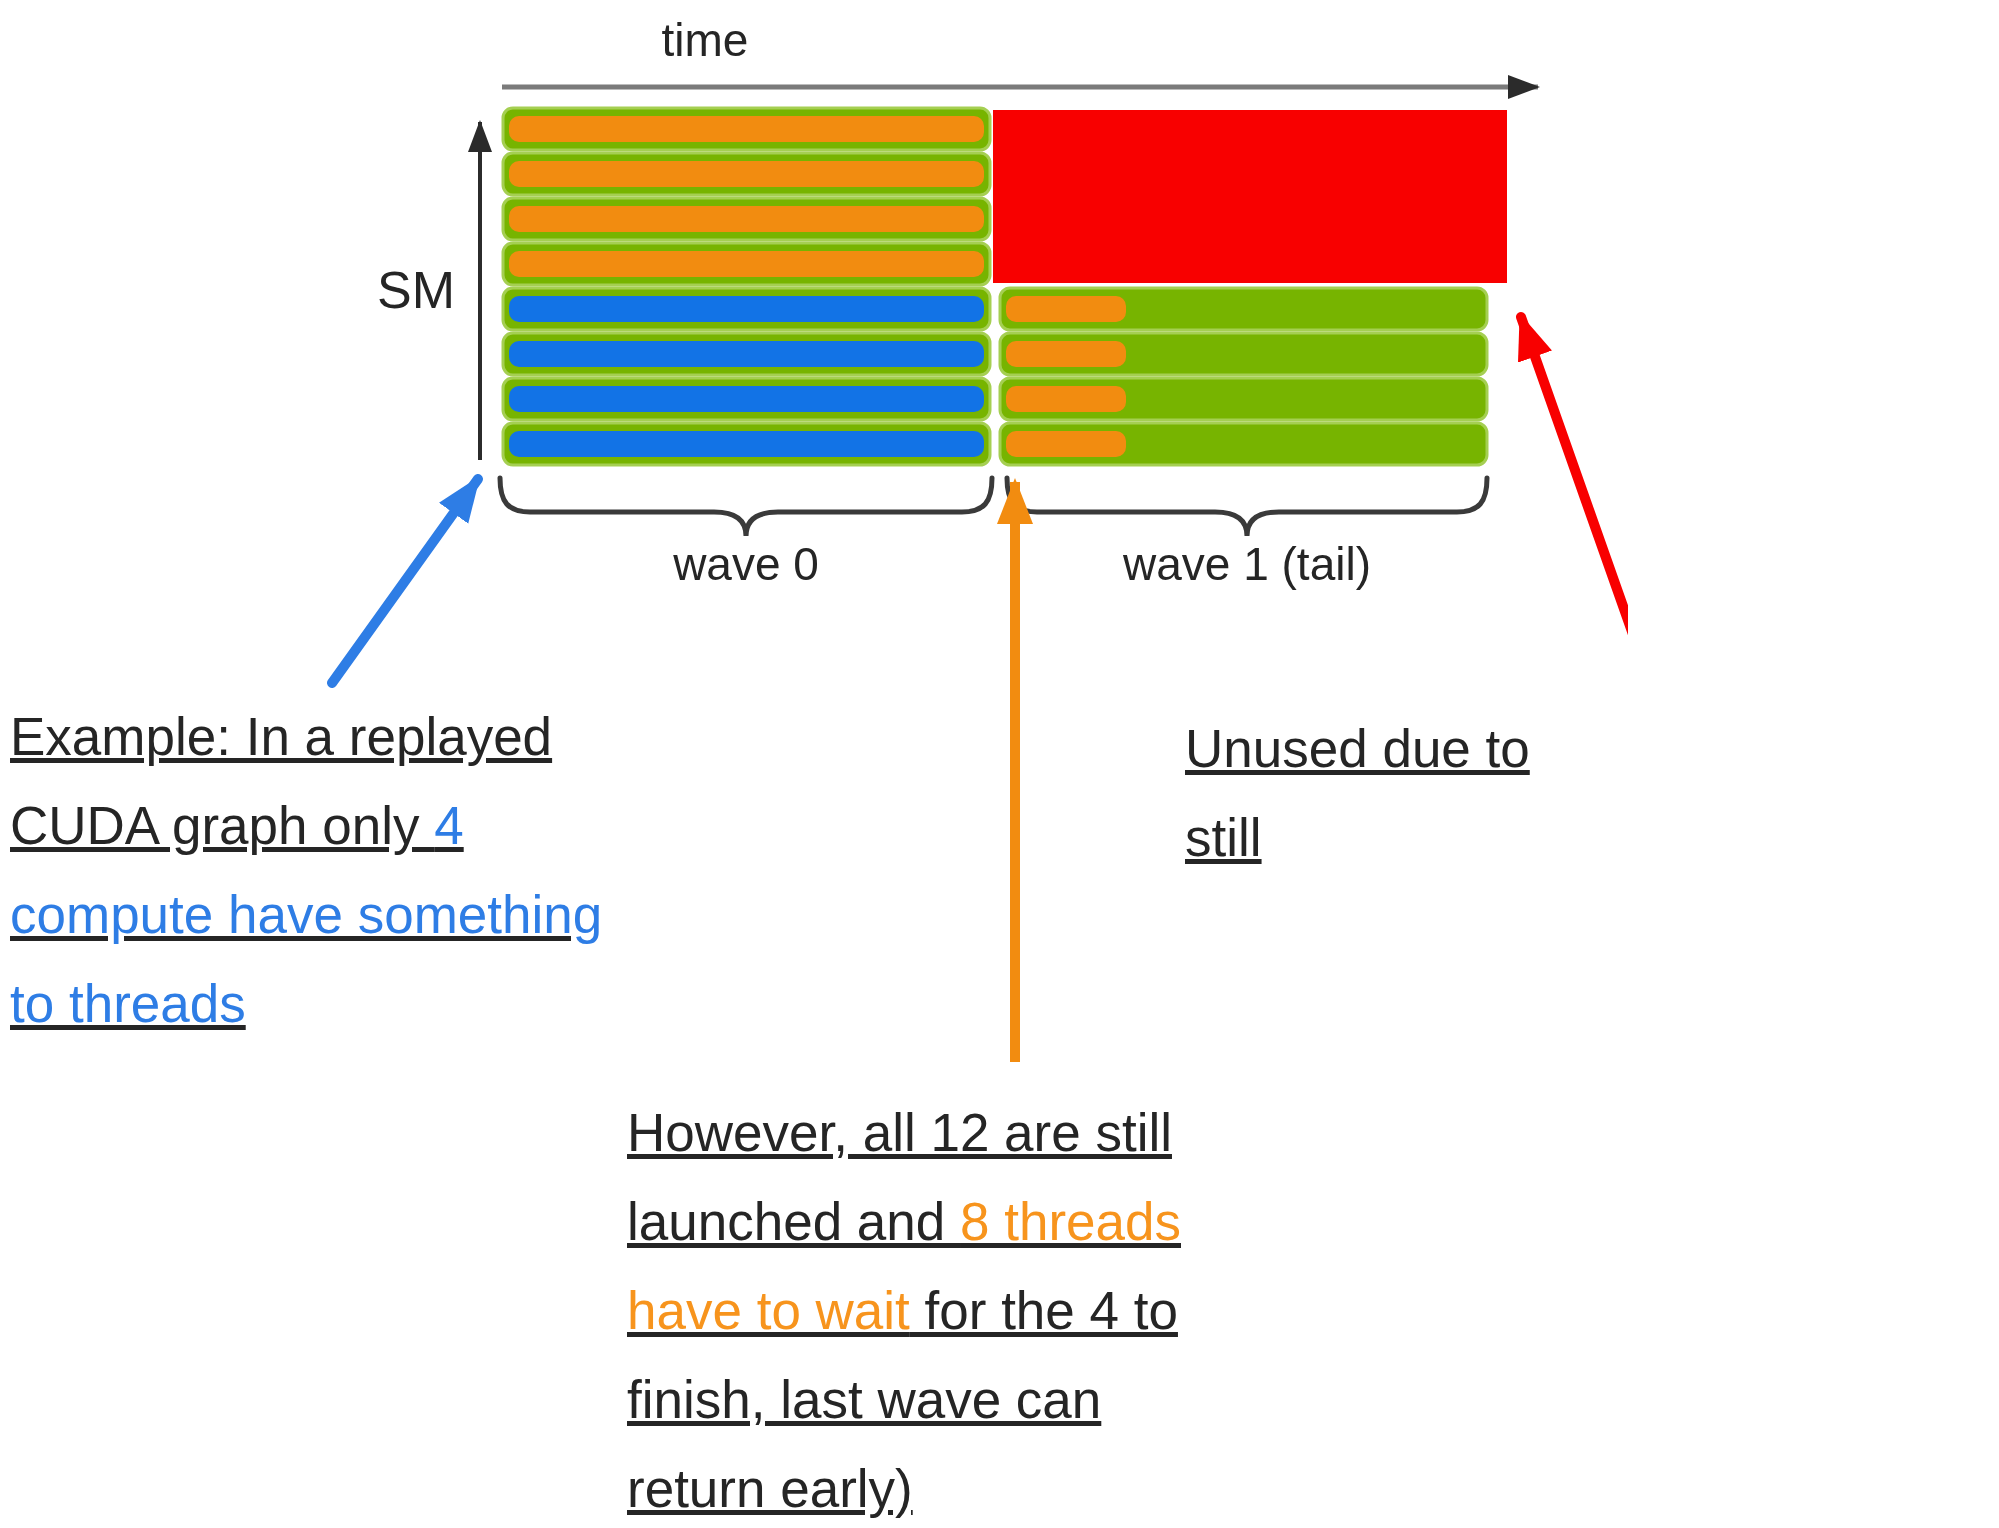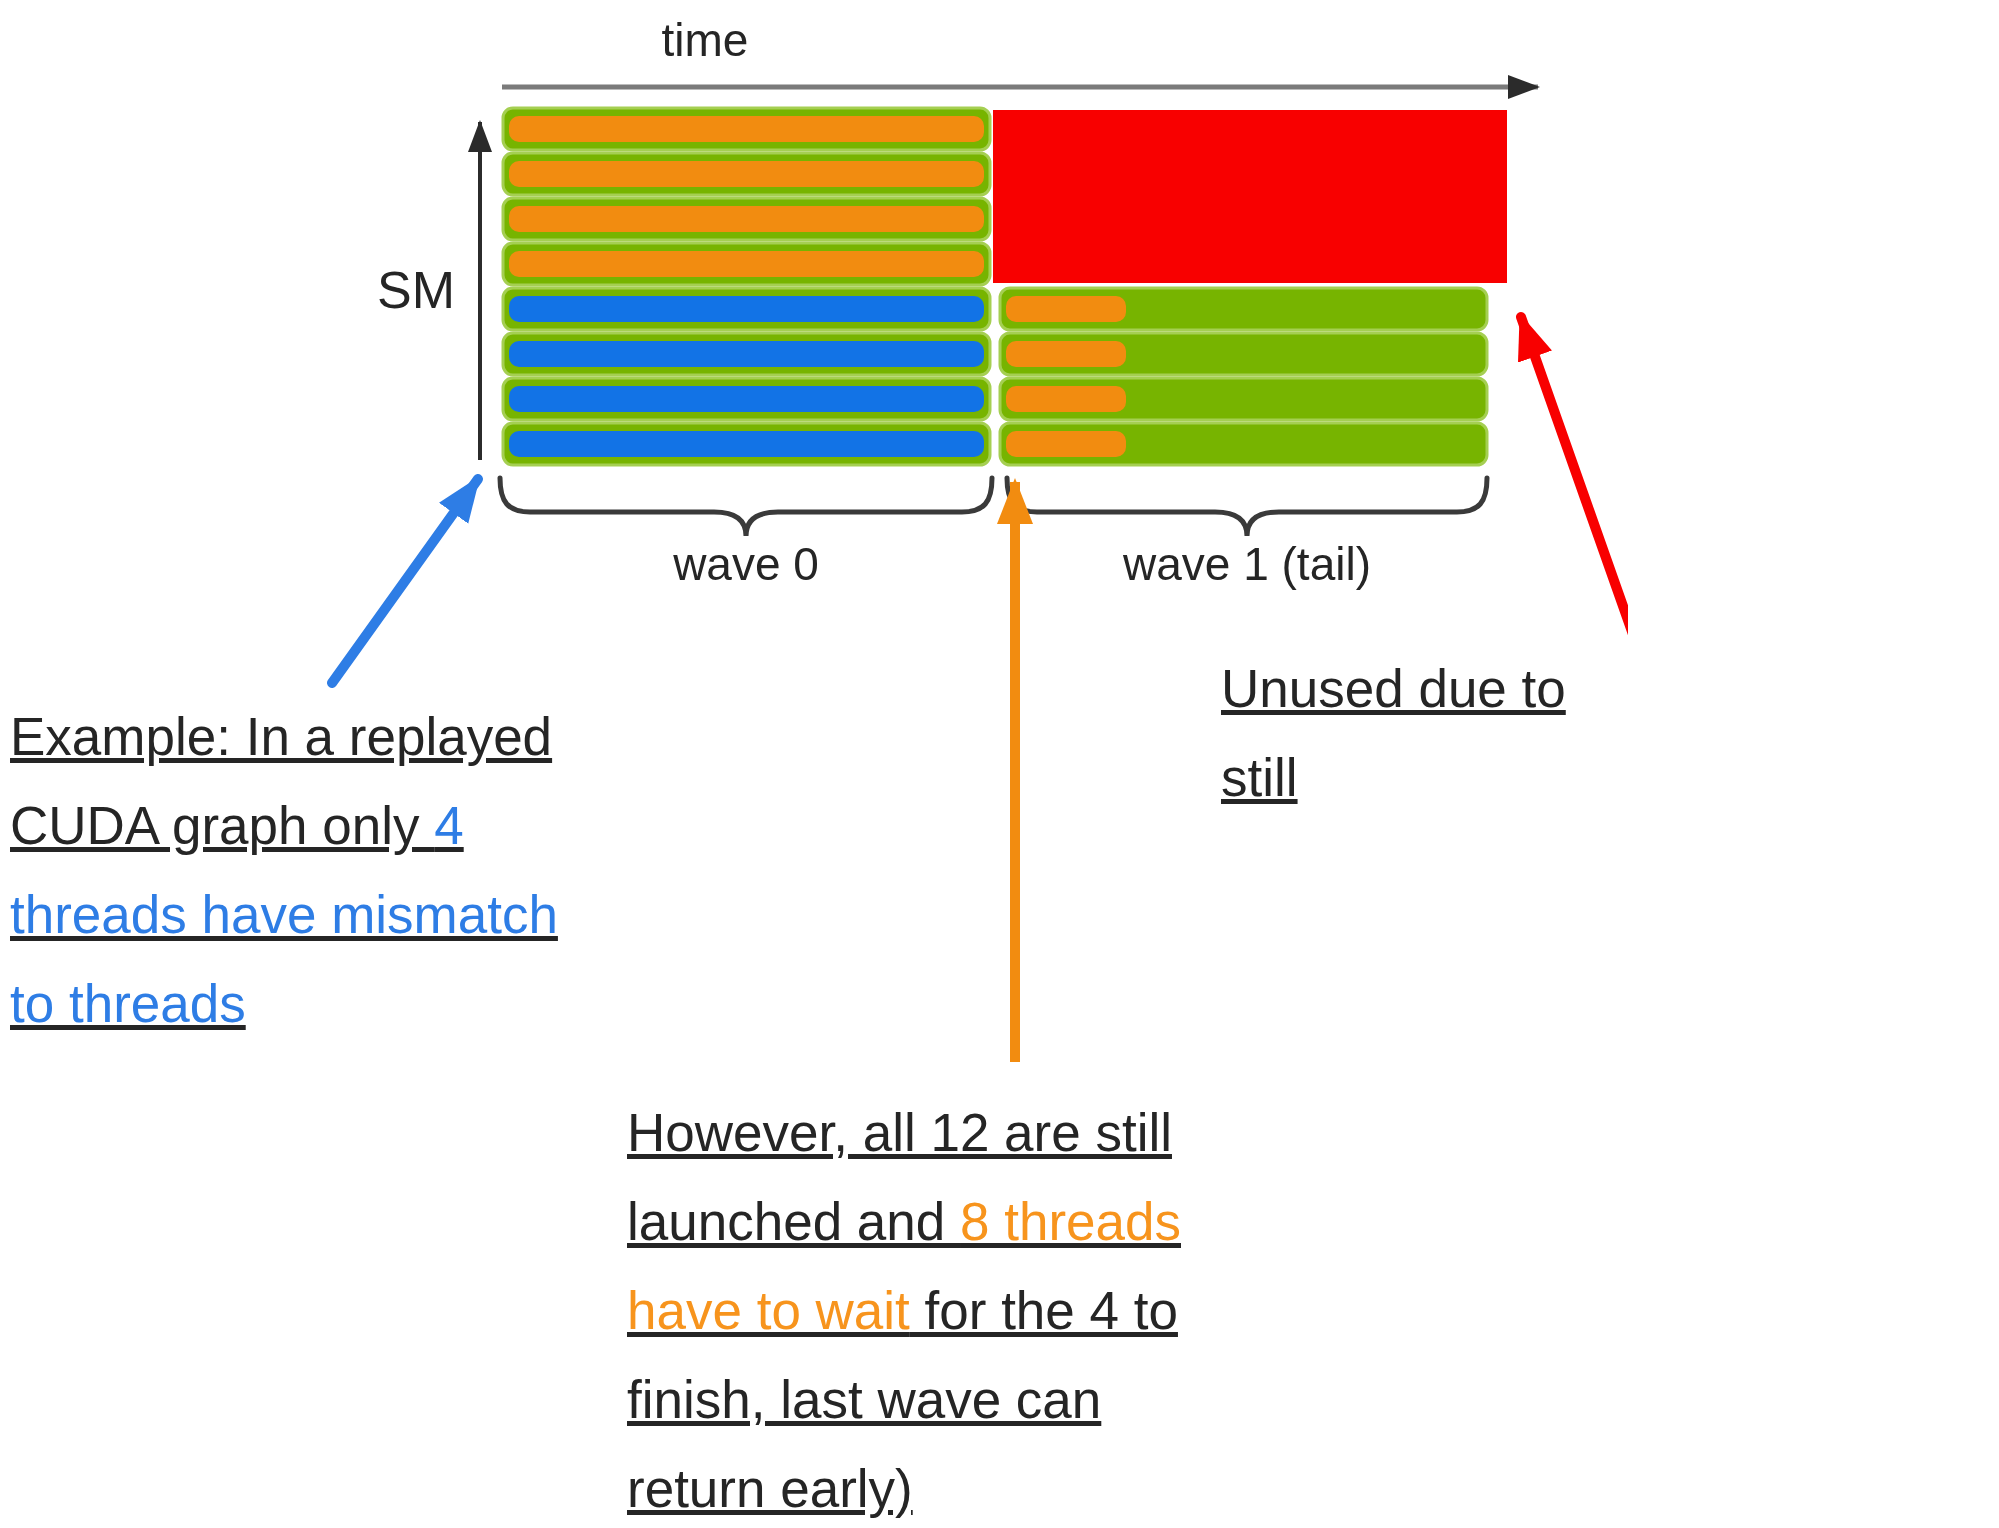--- a/index.html
+++ b/index.html
@@ -96,19 +96,19 @@
     <path class="brace" d="M 1007 478 C 1007 502 1015 512 1037 512 L 1215 512 C 1235 512 1247 519 1247 536 C 1247 519 1259 512 1279 512 L 1457 512 C 1479 512 1487 502 1487 478"></path>
 
     <text class="wave-label" x="746" y="580" text-anchor="middle">wave 0</text>
     <text class="wave-label" x="1247" y="580" text-anchor="middle">wave 1 (tail)</text>
 
     <line class="arrow-blue" x1="332" y1="683" x2="478" y2="479" marker-end="url(#head-blue)"></line>
     <line class="arrow-orange" x1="1015" y1="1062" x2="1015" y2="482" marker-end="url(#head-orange)"></line>
     <line class="arrow-red" x1="1642" y1="660" x2="1521" y2="317" marker-end="url(#head-red)"></line>
   </svg>
 
-  <div class="note" style="left:10px;top:692px;"><div class="line"><span class="seg-dark">Example: In a replayed</span></div><div class="line"><span class="seg-dark">CUDA graph only </span><span class="seg-blue">4</span></div><div class="line"><span class="seg-blue">threads have mismatch</span></div><div class="line"><span class="seg-blue">to threads</span></div></div>
+  <div class="note" style="left:10px;top:692px;"><div class="line"><span class="seg-dark">Example: In a replayed</span></div><div class="line"><span class="seg-dark">CUDA graph only </span><span class="seg-blue">4</span></div><div class="line"><span class="seg-blue">compute have something</span></div><div class="line"><span class="seg-blue">to threads</span></div></div>
 
   <div class="note" style="left:627px;top:1088px;"><div class="line"><span class="seg-dark">However, all 12 are still</span></div><div class="line"><span class="seg-dark">launched and </span><span class="seg-orange">8 threads</span></div><div class="line"><span class="seg-orange">have to wait</span><span class="seg-dark"> for the 4 to</span></div><div class="line"><span class="seg-dark">finish, last wave can</span></div><div class="line"><span class="seg-dark">return early)</span></div></div>
 
-  <div class="note" style="left:1185px;top:644px;margin-left:36px;"><div class="line"><span class="seg-dark">Unused due to</span></div><div class="line"><span class="seg-dark">still</span></div></div>
+  <div class="note" style="left:1185px;top:704px;"><div class="line"><span class="seg-dark">Unused due to</span></div><div class="line"><span class="seg-dark">still</span></div></div>
 
 </div>
 
 </body></html>

